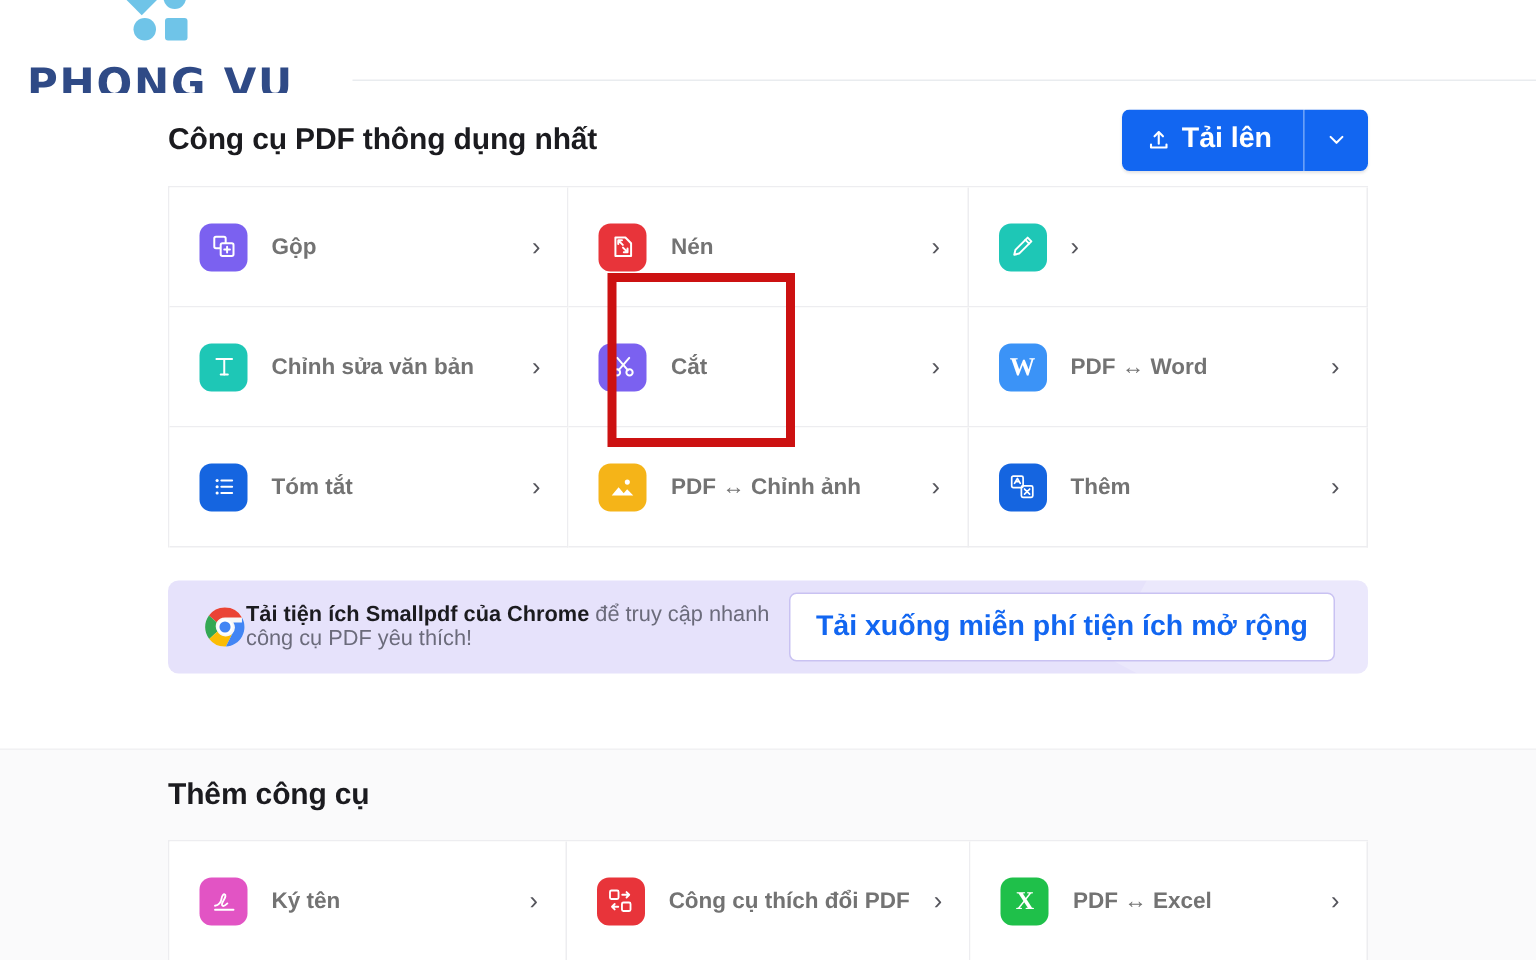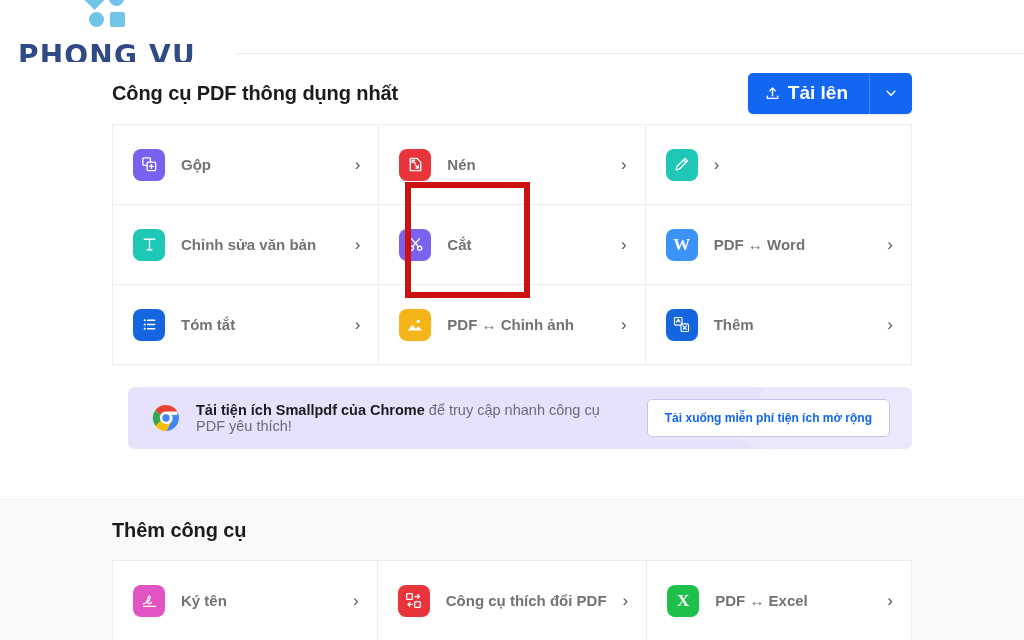--- a/index.html
+++ b/index.html
@@ -167,24 +167,22 @@
 
   
   .banner {
     margin-top: 22px;
     height: 62px;
     background: #e6e2fb;
     border-radius: 7px;
     display: flex;
     align-items: center;
     padding: 0 22px 0 24px;
-    gap: 16px;
     position: relative;
     overflow: hidden;
-    margin-left: 16px;
   }
   .banner::after {
     content: "";
     position: absolute;
     right: -30px; top: -48px;
     width: 180px; height: 150px;
     background: rgba(255,255,255,.22);
     transform: rotate(28deg);
   }
   .banner-text {
@@ -193,21 +191,21 @@
     color: #6b6b7b;
     position: relative; z-index: 2;
   }
   .banner-text b { color: #1b1b1f; font-weight: 700; }
   .banner-btn {
     position: relative; z-index: 2;
     background: #ffffff;
     border: 1px solid #c9c2f2;
     border-radius: 5px;
     color: #1266f1;
-    font-size: 12px;
+    font-size: 19px;
     font-weight: 700;
     padding: 11px 17px;
     cursor: pointer;
     white-space: nowrap;
     font-family: "Liberation Sans", sans-serif;
   }
   .chrome-logo { width: 28px; height: 28px; flex: 0 0 28px; position: relative; z-index: 2; }
 
   
   .annot-rect {

